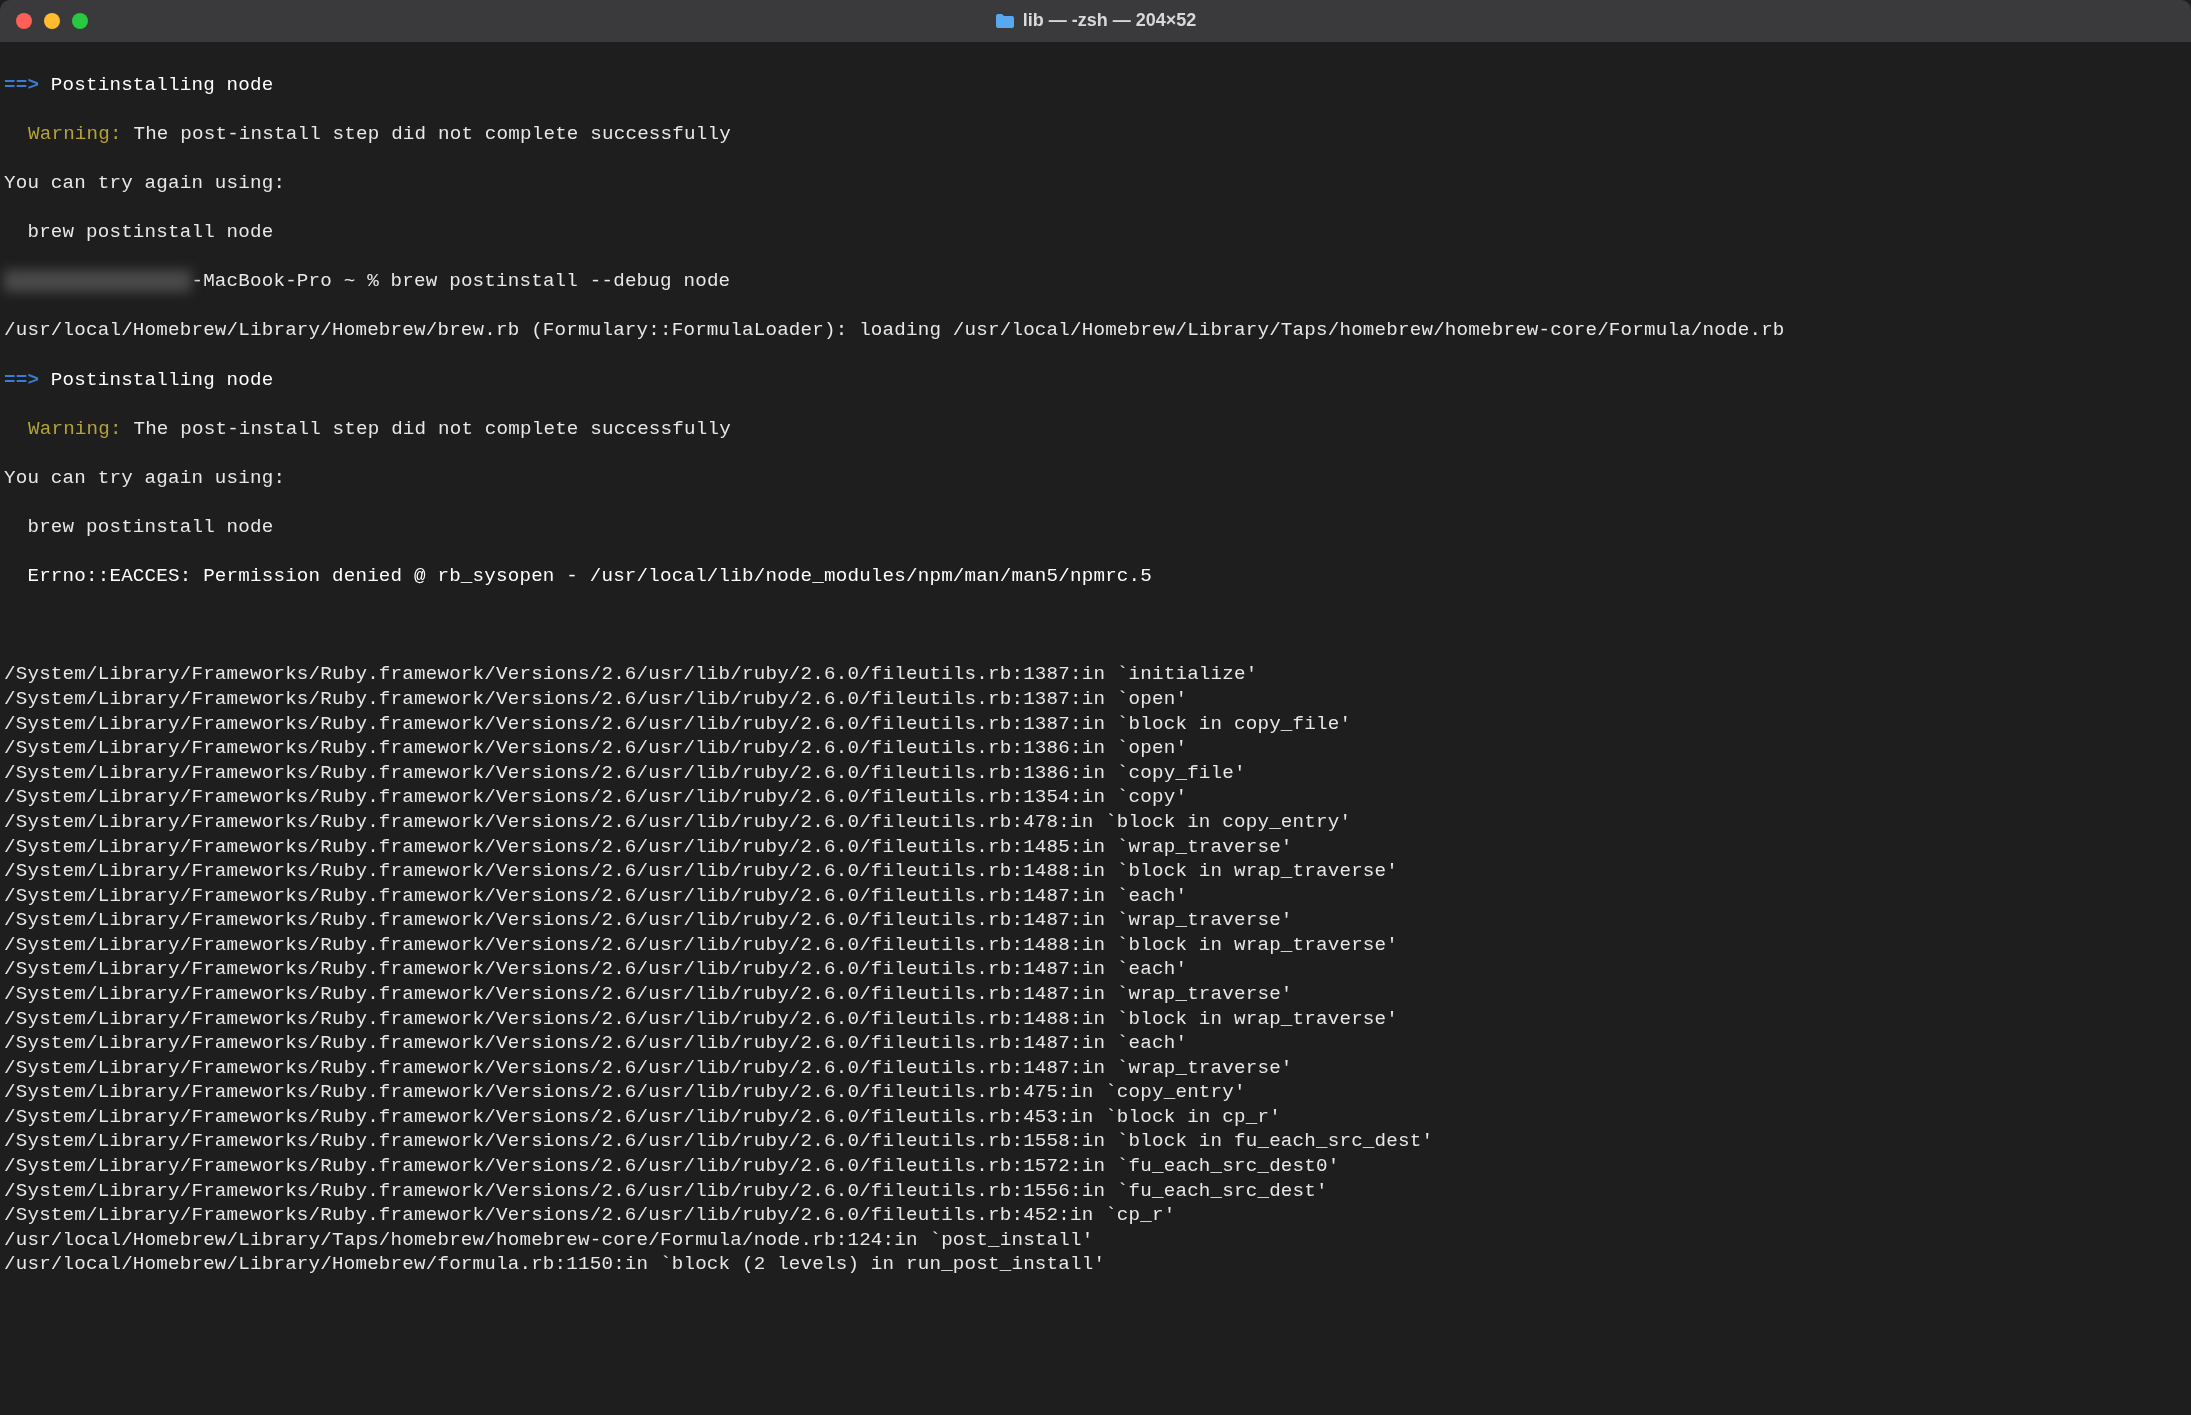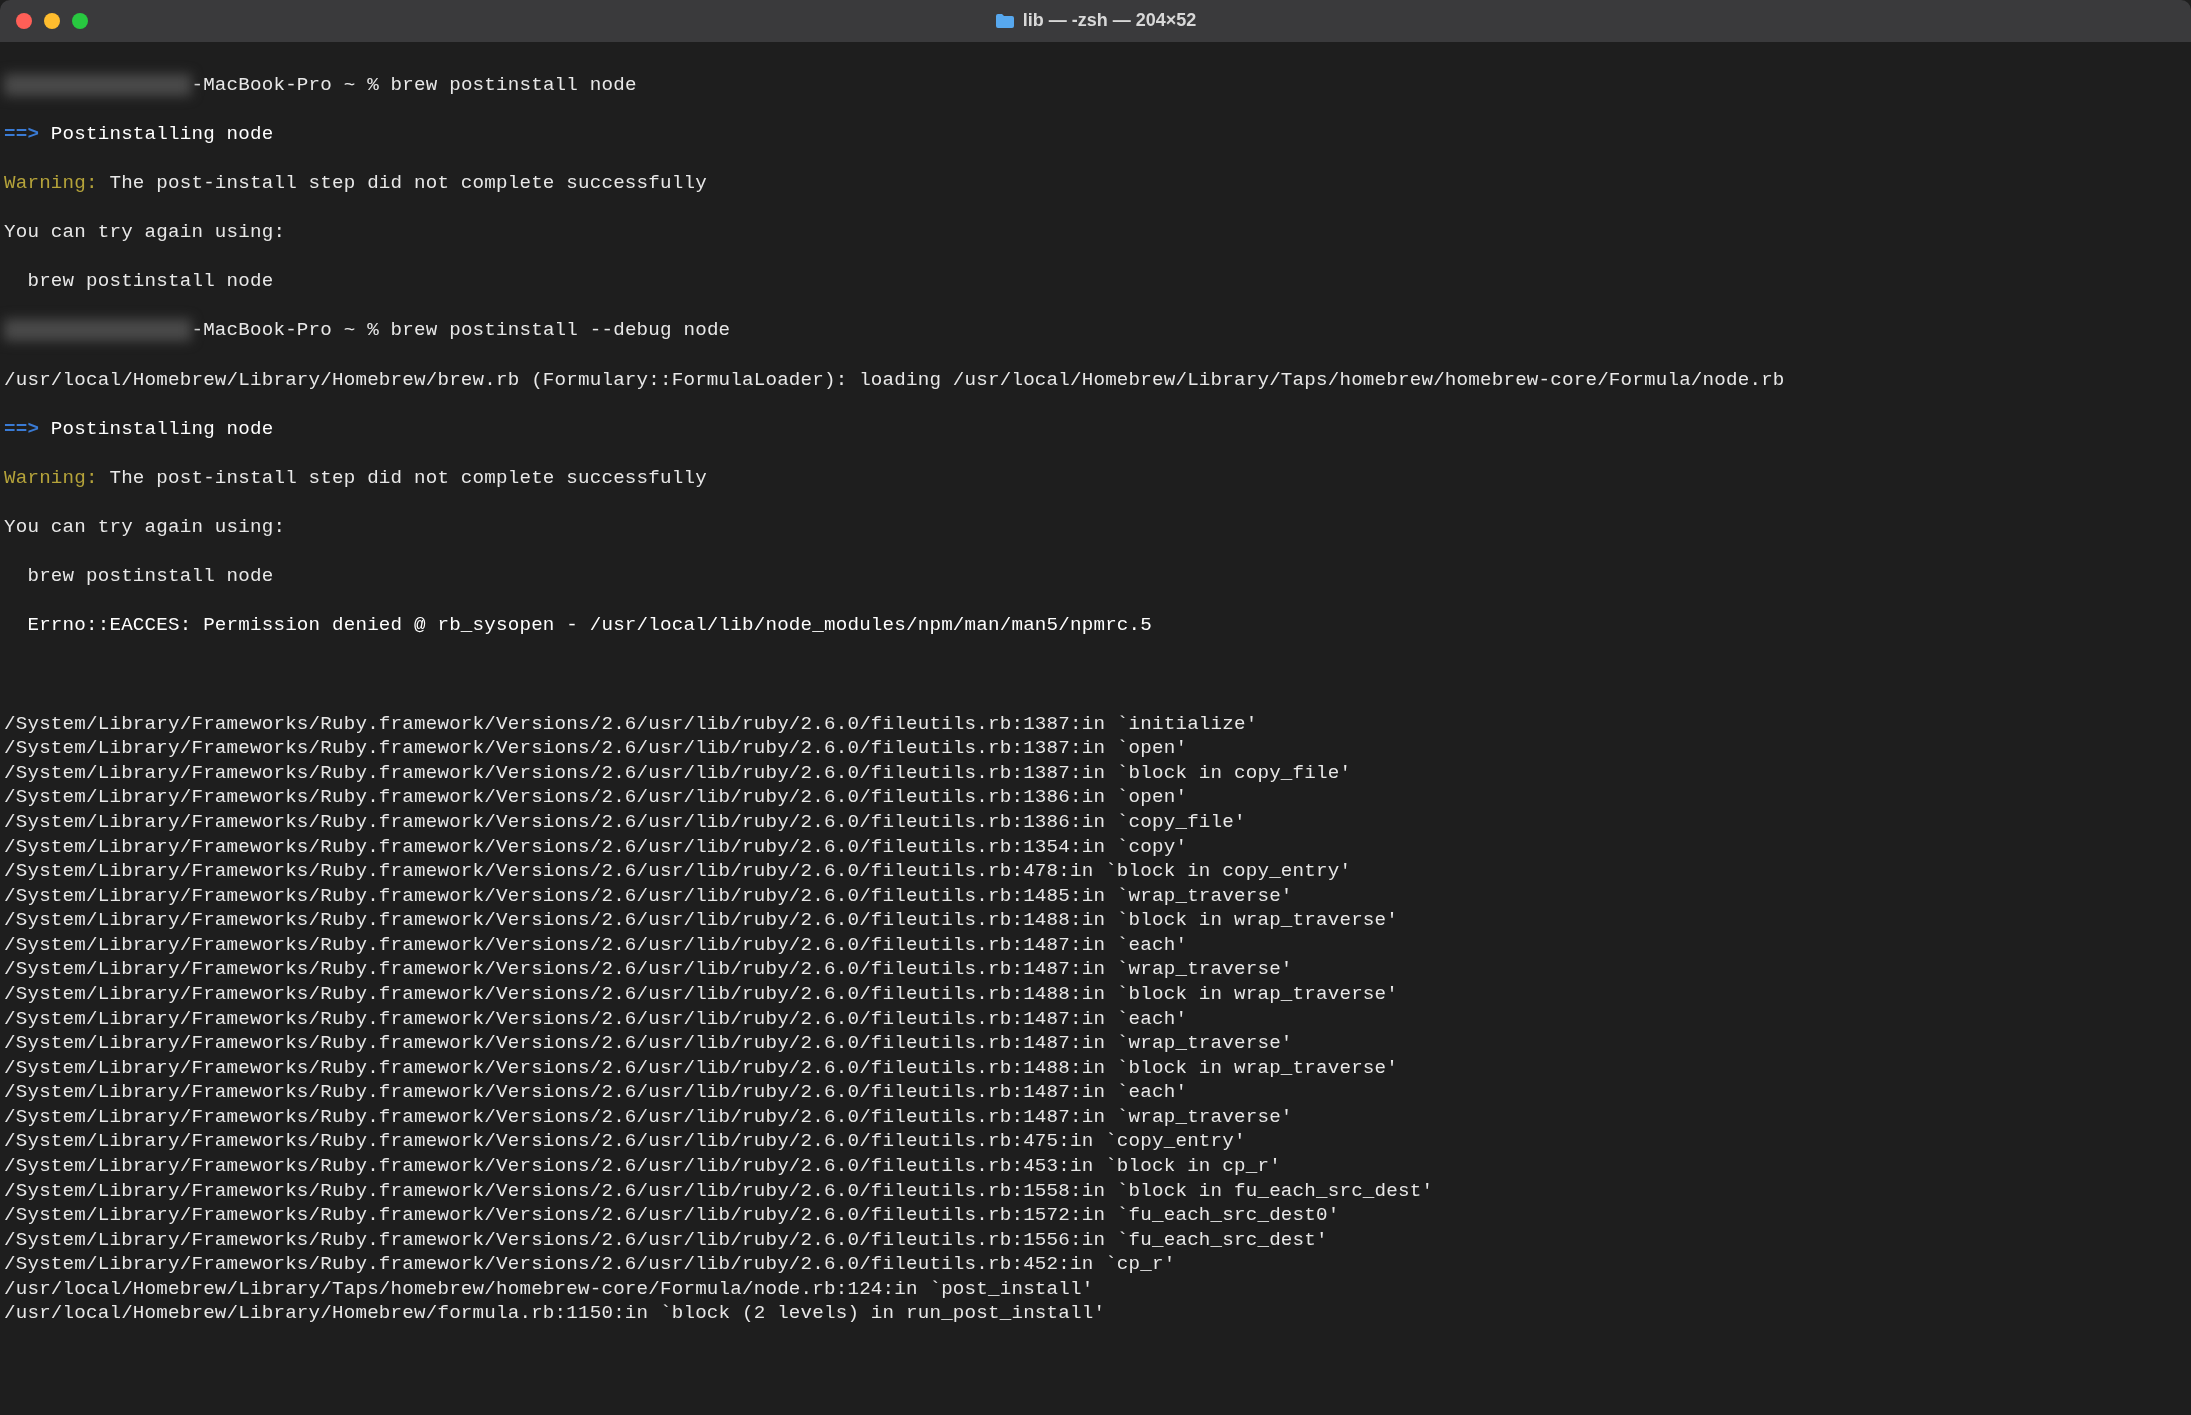--- a/index.html
+++ b/index.html
@@ -55,21 +55,21 @@
     letter-spacing: 0.2px;
   }
   .blur {
     filter: blur(6px);
     background: #4a4a4a;
     color: #4a4a4a;
     border-radius: 3px;
   }
   .c-arrow   { color: #3a7bd5; font-weight: bold; }
   .c-bold    { color: #ffffff; font-weight: normal; }
-  .c-warn    { color: #b5a33a; }
+  .c-warn    { color: #b5a33a; margin-left: 24px; }
   .c-plain   { color: #e8e8e8; }
 </style>
 </head>
 <body>
 
 <div class="titlebar">
   <div class="traffic-lights">
     <div class="traffic-light tl-close"></div>
     <div class="traffic-light tl-min"></div>
     <div class="traffic-light tl-max"></div>
@@ -78,21 +78,20 @@
     <span class="folder-icon">
       <svg width="20" height="16" viewBox="0 0 20 16">
         <path d="M1 3 a2 2 0 0 1 2-2 h4 l2 2 h8 a2 2 0 0 1 2 2 v8 a2 2 0 0 1 -2 2 H3 a2 2 0 0 1 -2-2 Z" fill="#57a8ef"></path>
       </svg>
     </span>
     <span>lib — -zsh — 204×52</span>
   </div>
 </div>
 
 <div class="term">
-<div><span class="blur">████████████████</span><span class="c-plain">-MacBook-Pro ~ % </span><span class="c-plain">brew postinstall node</span></div>
 <div><span class="c-arrow">==&gt;</span><span class="c-bold"> Postinstalling node</span></div>
 <div><span class="c-warn">Warning:</span><span class="c-plain"> The post-install step did not complete successfully</span></div>
 <div class="c-plain">You can try again using:</div>
 <div class="c-plain">  brew postinstall node</div>
 <div><span class="blur">████████████████</span><span class="c-plain">-MacBook-Pro ~ % </span><span class="c-plain">brew postinstall --debug node</span></div>
 <div class="c-plain">/usr/local/Homebrew/Library/Homebrew/brew.rb (Formulary::FormulaLoader): loading /usr/local/Homebrew/Library/Taps/homebrew/homebrew-core/Formula/node.rb</div>
 <div><span class="c-arrow">==&gt;</span><span class="c-bold"> Postinstalling node</span></div>
 <div><span class="c-warn">Warning:</span><span class="c-plain"> The post-install step did not complete successfully</span></div>
 <div class="c-plain">You can try again using:</div>
 <div class="c-plain">  brew postinstall node</div>

